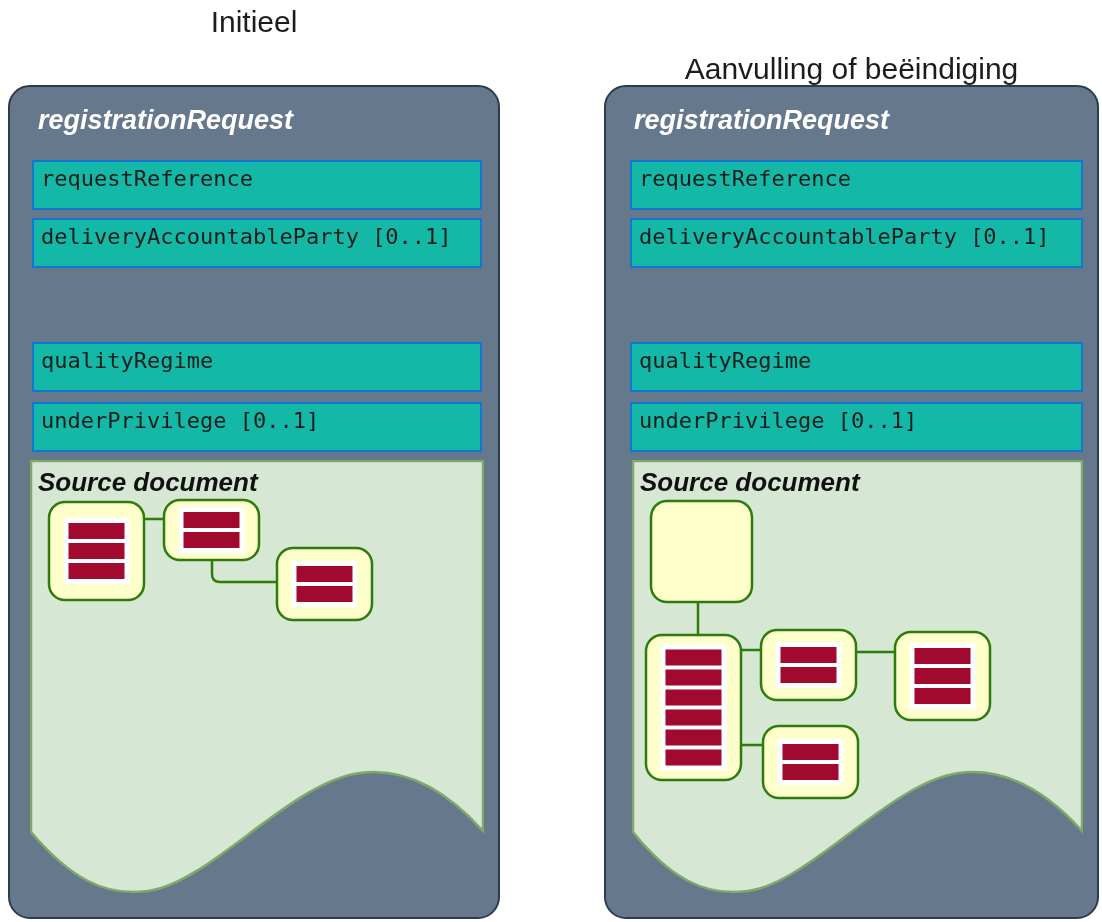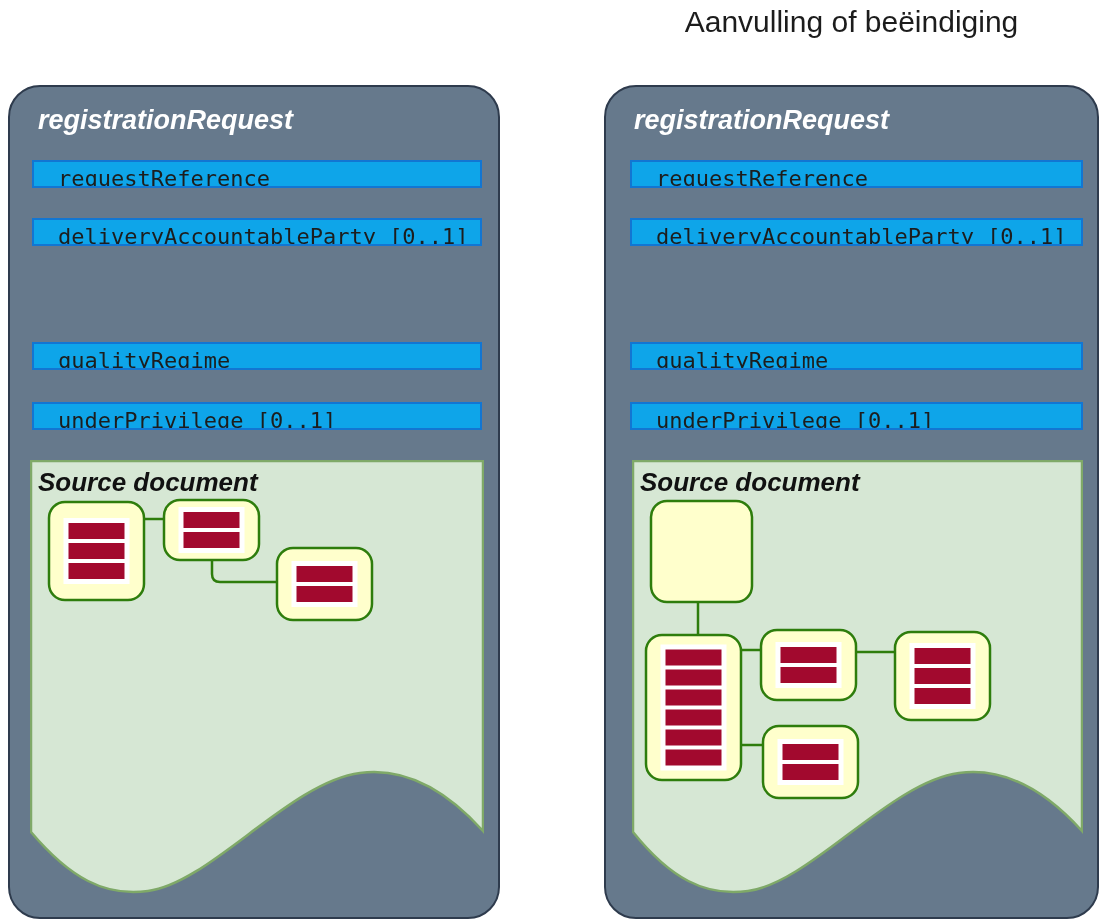--- a/index.html
+++ b/index.html
@@ -6,52 +6,53 @@
   .stage{
     position:relative;width:1102px;height:922px;background:#ffffff;overflow:hidden;
     font-family:"Liberation Sans",sans-serif;
   }
   .panel-title{
     position:absolute;top:5px;height:38px;
     font:30px "Liberation Sans",sans-serif;color:#1c1c1c;
     text-align:center;white-space:nowrap;
   }
   .t0{left:8px;width:492px;}
-  .t1{left:604px;width:495px;}
+  .t1{left:604px;width:495px;margin-top:47px;}
   .card{
     position:absolute;top:85px;height:834px;box-sizing:border-box;
-    background:#66798c;border:2px solid #2e3b4d;border-radius:32px;
+    background:#66798c;border:2px solid #2e3b4d;border-radius:22px;
   }
   .c0{left:8px;width:492px;}
   .c1{left:604px;width:495px;}
   .card-header{
     position:absolute;left:28px;top:18px;
     font:italic bold 27px "Liberation Sans",sans-serif;color:#ffffff;
     white-space:nowrap;
   }
   .fields{position:absolute;left:0;top:0;width:100%;height:100%;}
   .field{
-    position:absolute;left:22px;width:450px;height:28px;box-sizing:border-box;
-    background:#0ea5e9;border:2px solid #1276d2;
+    position:absolute;left:22px;width:450px;height:50px;box-sizing:border-box;
+    background:#14b8a6;border:2px solid #1276d2;
     font:22px "DejaVu Sans Mono",monospace;color:#1d1d1d;
-    line-height:33px;padding-left:24px;white-space:nowrap;overflow:hidden;
+    line-height:33px;padding-left:7px;white-space:nowrap;overflow:hidden;
   }
   .c1 .field{left:24px;width:453px;}
   svg.source-doc{position:absolute;left:20px;top:373px;display:block;}
   .c1 svg.source-doc{left:26px;}
   .sd-label{
     font:italic bold 26px "Liberation Sans",sans-serif;
     fill:#111111;
   }
 </style>
 </head>
 <body>
 
 <div class="stage">
 
+  <div class="panel-title t0">Initieel</div>
 
   <div class="panel-title t1">Aanvulling of beëindiging</div>
 
   <div class="card c0">
     <div class="card-header">registrationRequest</div>
     <div class="fields">
         <div class="field" style="top: 73px;">requestReference</div>
         <div class="field" style="top: 131px;">deliveryAccountableParty [0..1]</div>
         <div class="field" style="top: 255px;">qualityRegime</div>
         <div class="field" style="top: 315px;">underPrivilege [0..1]</div>

